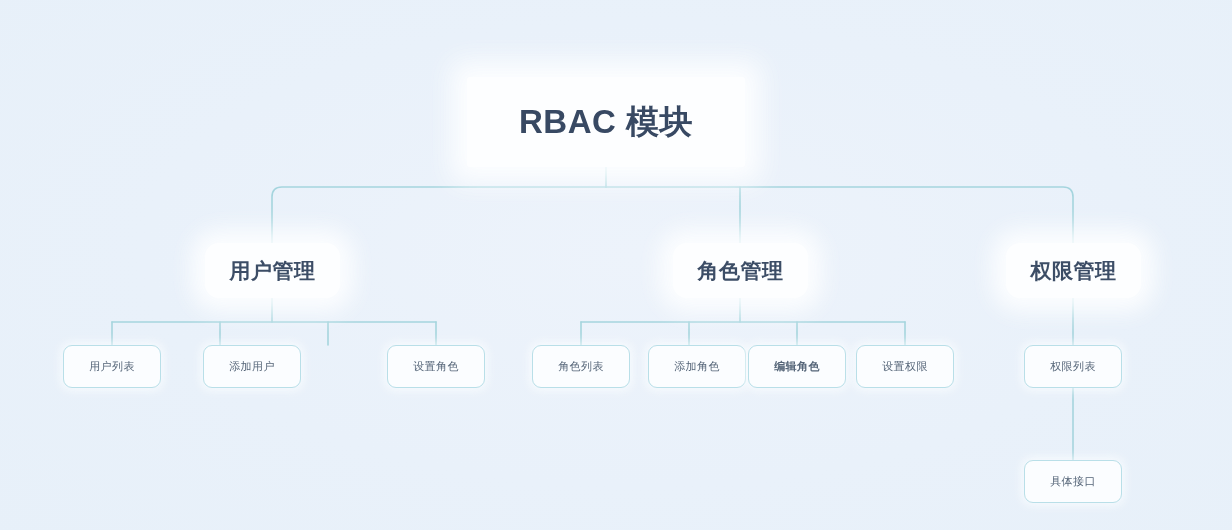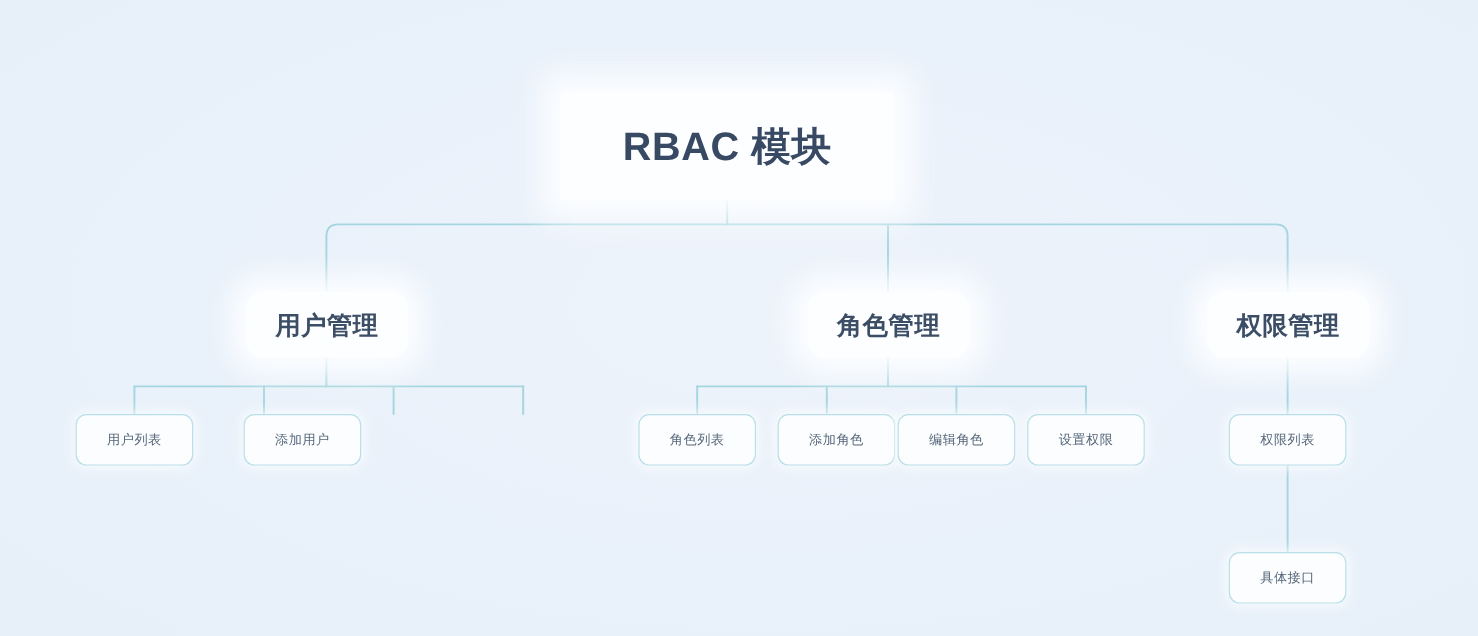--- a/index.html
+++ b/index.html
@@ -119,28 +119,31 @@
   <div class="node node-l2" style="left:1006px; top:243px; width:135px; height:55px;">
     <span>权限管理</span>
   </div>
 
   <div class="node node-leaf" style="left:63px; top:345px; width:98px; height:43px;">
     <span>用户列表</span>
   </div>
   <div class="node node-leaf" style="left:171px; top:345px; width:98px; height:43px;margin-left:32px;">
     <span>添加用户</span>
   </div>
+  <div class="node node-leaf" style="left:387px; top:345px; width:98px; height:43px;">
+    <span>设置角色</span>
+  </div>
 
   <div class="node node-leaf" style="left:532px; top:345px; width:98px; height:43px;">
     <span>角色列表</span>
   </div>
   <div class="node node-leaf" style="left:648px; top:345px; width:98px; height:43px;">
     <span>添加角色</span>
   </div>
-  <div class="node node-leaf" style="left:748px; top:345px; width:98px; height:43px;">
+  <div class="node node-leaf" style="left:748px; top:345px; width:98px; height:43px;font-weight:bold;">
     <span>编辑角色</span>
   </div>
   <div class="node node-leaf" style="left:856px; top:345px; width:98px; height:43px;">
     <span>设置权限</span>
   </div>
 
   <div class="node node-leaf" style="left:1024px; top:345px; width:98px; height:43px;">
     <span>权限列表</span>
   </div>
   <div class="node node-leaf" style="left:1024px; top:460px; width:98px; height:43px;">

